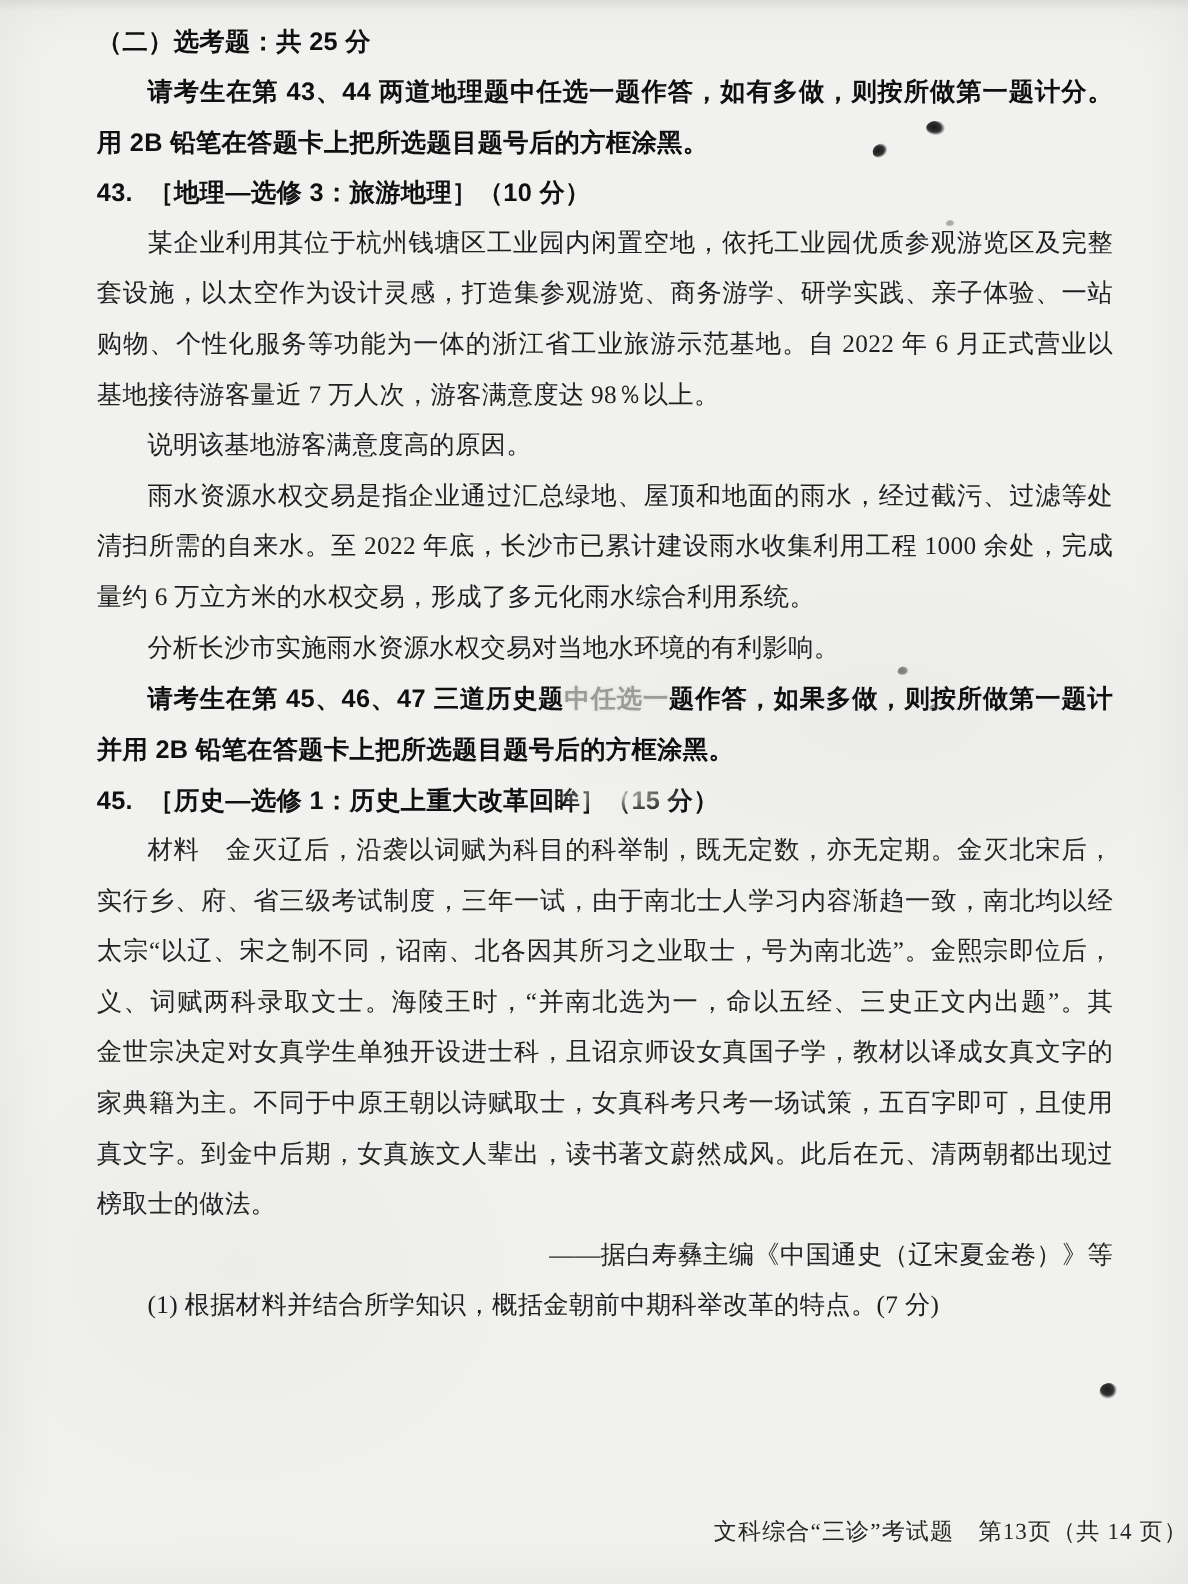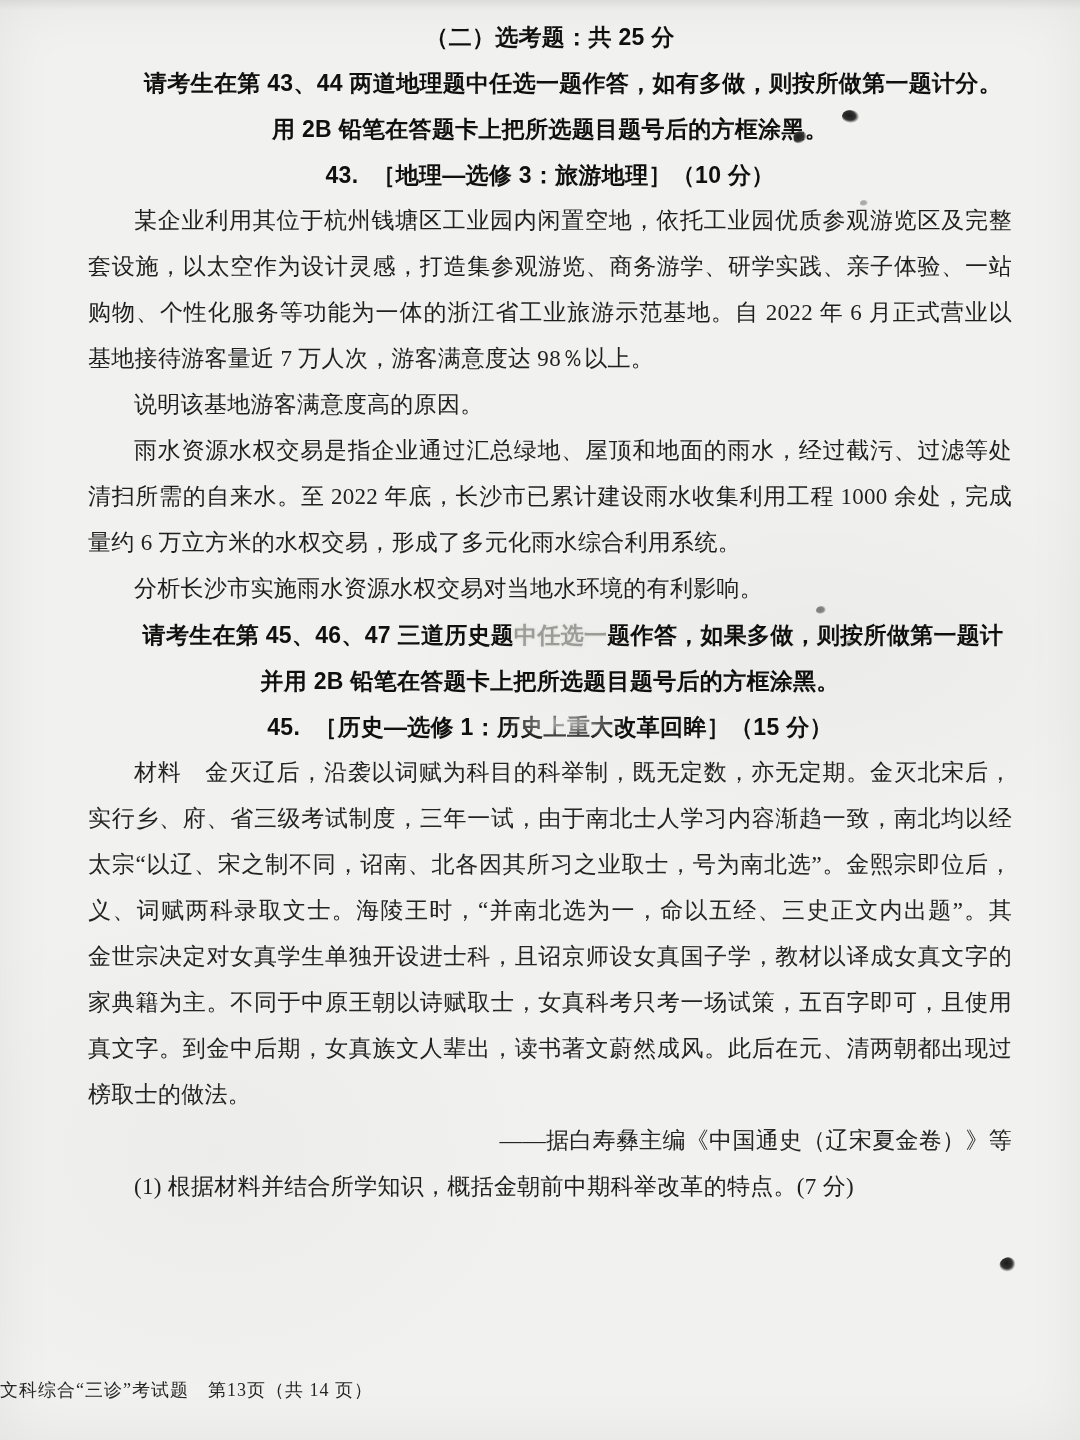--- a/index.html
+++ b/index.html
@@ -30,37 +30,36 @@
     line-height: 46px;
     overflow: hidden;
     letter-spacing: 0.3px;
   }
   .fill { text-align: justify; text-align-last: justify; }
   .indent { text-indent: 2em; }
   .bold-sans {
     font-family: "Liberation Sans", "DejaVu Sans", sans-serif;
     font-weight: 700;
     color: #101010;
-    text-align: center;
   }
   .heading { display: block; }
   .qnum { margin-right: 14px; }
   .material { color: #242424; }
   .citation { text-align: center; text-align-last: right; color: #242424; }
   .faded {
     color: #9b9b97;
     text-shadow: 0 0 3px #d8d8d4;
   }
   .footer {
     position: absolute;
     left: 0;
     right: 0;
     top: 1378px;
-    text-align: left;
-    font-size: 18px;
+    text-align: right;
+    font-size: 21px;
     color: #262626;
     letter-spacing: 1px;
   }
   .speck {
     position: absolute;
     background: radial-gradient(ellipse at 40% 45%, #1b1b1b 0%, #333 45%, transparent 72%);
     border-radius: 60% 40% 55% 45%;
   }
   .s1 { left: 842px; top: 110px; width: 17px; height: 13px; transform: rotate(15deg); }
   .s2 { left: 793px; top: 131px; width: 14px; height: 12px; transform: rotate(-20deg); }

